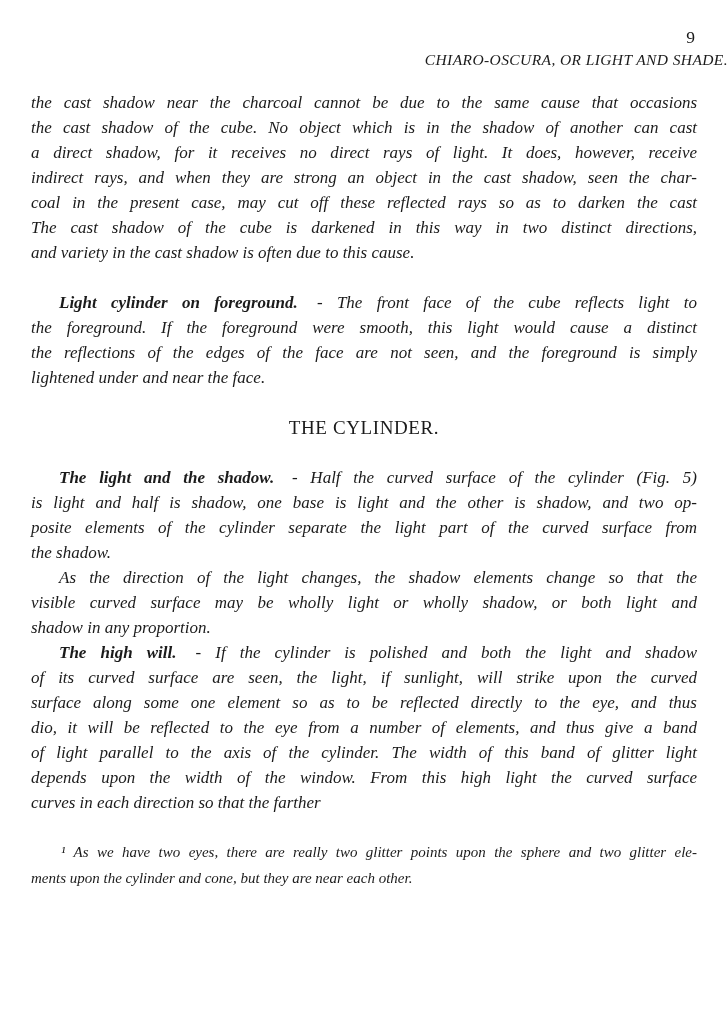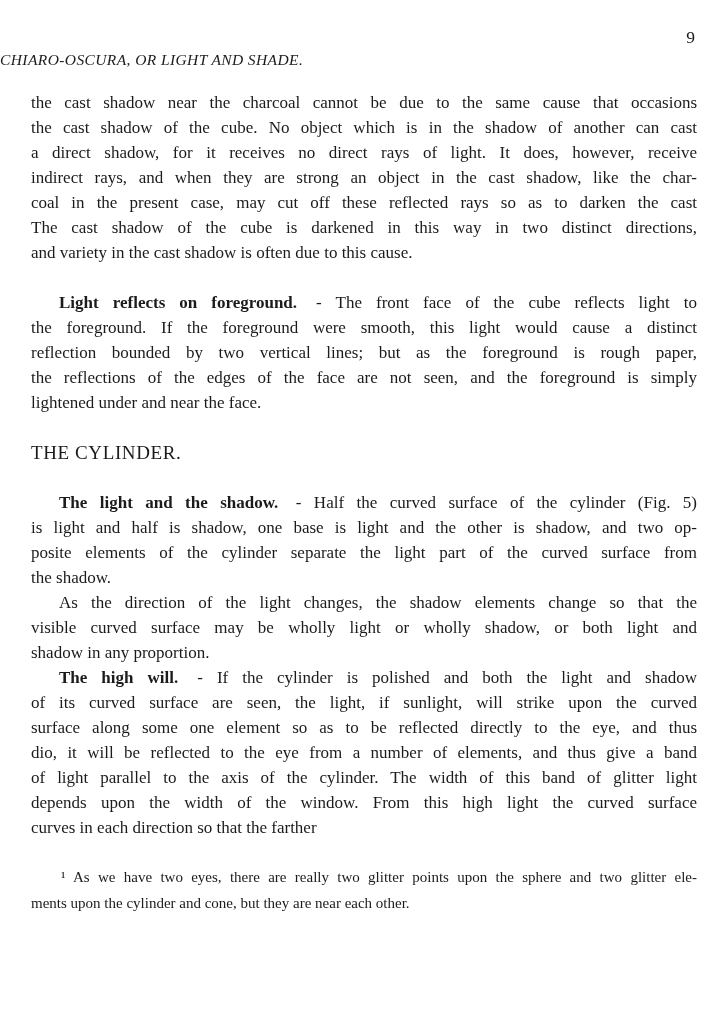--- a/index.html
+++ b/index.html
@@ -25,21 +25,21 @@
     top: 26px;
     right: 33px;
     font-size: 17.5px;
     line-height: 22px;
   }
   .running-head {
     position: absolute;
     top: 50px;
     left: 0;
     width: 100%;
-    text-align: left;
+    text-align: right;
     font-style: italic;
     font-size: 15.5px;
     letter-spacing: 0.4px;
     line-height: 20px;
   }
   .body-text {
     position: absolute;
     top: 90px;
     left: 31px;
     width: 666px;
@@ -50,35 +50,36 @@
     margin: 0;
     padding: 0;
   }
   .gap-before {
     margin-top: 25px;
   }
   .line {
     text-align: justify;
     text-align-last: justify;
     white-space: normal;
+    font-style: italic;
   }
   .line.last {
     text-align: center;
     text-align-last: left;
   }
   .line.indent {
     text-indent: 28px;
   }
   .lead {
     font-weight: bold;
     padding-right: 5px;
   }
   .section-heading {
     margin: 25px 0;
-    text-align: left;
+    text-align: center;
     font-size: 19px;
     line-height: 25px;
     letter-spacing: 0.6px;
   }
   .footnote {
     margin-top: 24px;
     font-size: 15px;
     line-height: 26px;
   }
   .footnote .line.indent {
@@ -92,30 +93,29 @@
 
   <div class="page-number">9</div>
   <div class="running-head">CHIARO-OSCURA, OR LIGHT AND SHADE.</div>
 
   <div class="body-text">
 
     <div class="para">
       <div class="line">the cast shadow near the charcoal cannot be due to the same cause that occasions</div>
       <div class="line">the cast shadow of the cube. No object which is in the shadow of another can cast</div>
       <div class="line">a direct shadow, for it receives no direct rays of light. It does, however, receive</div>
-      <div class="line">indirect rays, and when they are strong an object in the cast shadow, like the char-</div>
+      <div class="line">indirect rays, and when they are strong an object in the cast shadow, seen the char-</div>
       <div class="line">coal in the present case, may cut off these reflected rays so as to darken the cast</div>
       <div class="line">The cast shadow of the cube is darkened in this way in two distinct directions,</div>
       <div class="line last">and variety in the cast shadow is often due to this cause.</div>
     </div>
 
     <div class="para gap-before">
-      <div class="line indent"><span class="lead">Light reflects on foreground.</span><span> - The front face of the cube reflects light to</span></div>
+      <div class="line indent"><span class="lead">Light cylinder on foreground.</span><span> - The front face of the cube reflects light to</span></div>
       <div class="line">the foreground. If the foreground were smooth, this light would cause a distinct</div>
-      <div class="line">reflection bounded by two vertical lines; but  as the foreground is rough paper,</div>
       <div class="line">the reflections of the edges of the face are not seen, and the foreground is simply</div>
       <div class="line last">lightened under and near the face.</div>
     </div>
 
     <div class="section-heading">THE CYLINDER.</div>
 
     <div class="para">
       <div class="line indent"><span class="lead">The light and the shadow.</span><span> - Half the curved surface of the cylinder (Fig. 5)</span></div>
       <div class="line">is light and half is shadow, one base is light and the other is shadow, and two op-</div>
       <div class="line">posite elements of the cylinder separate the light part of the curved surface from</div>

